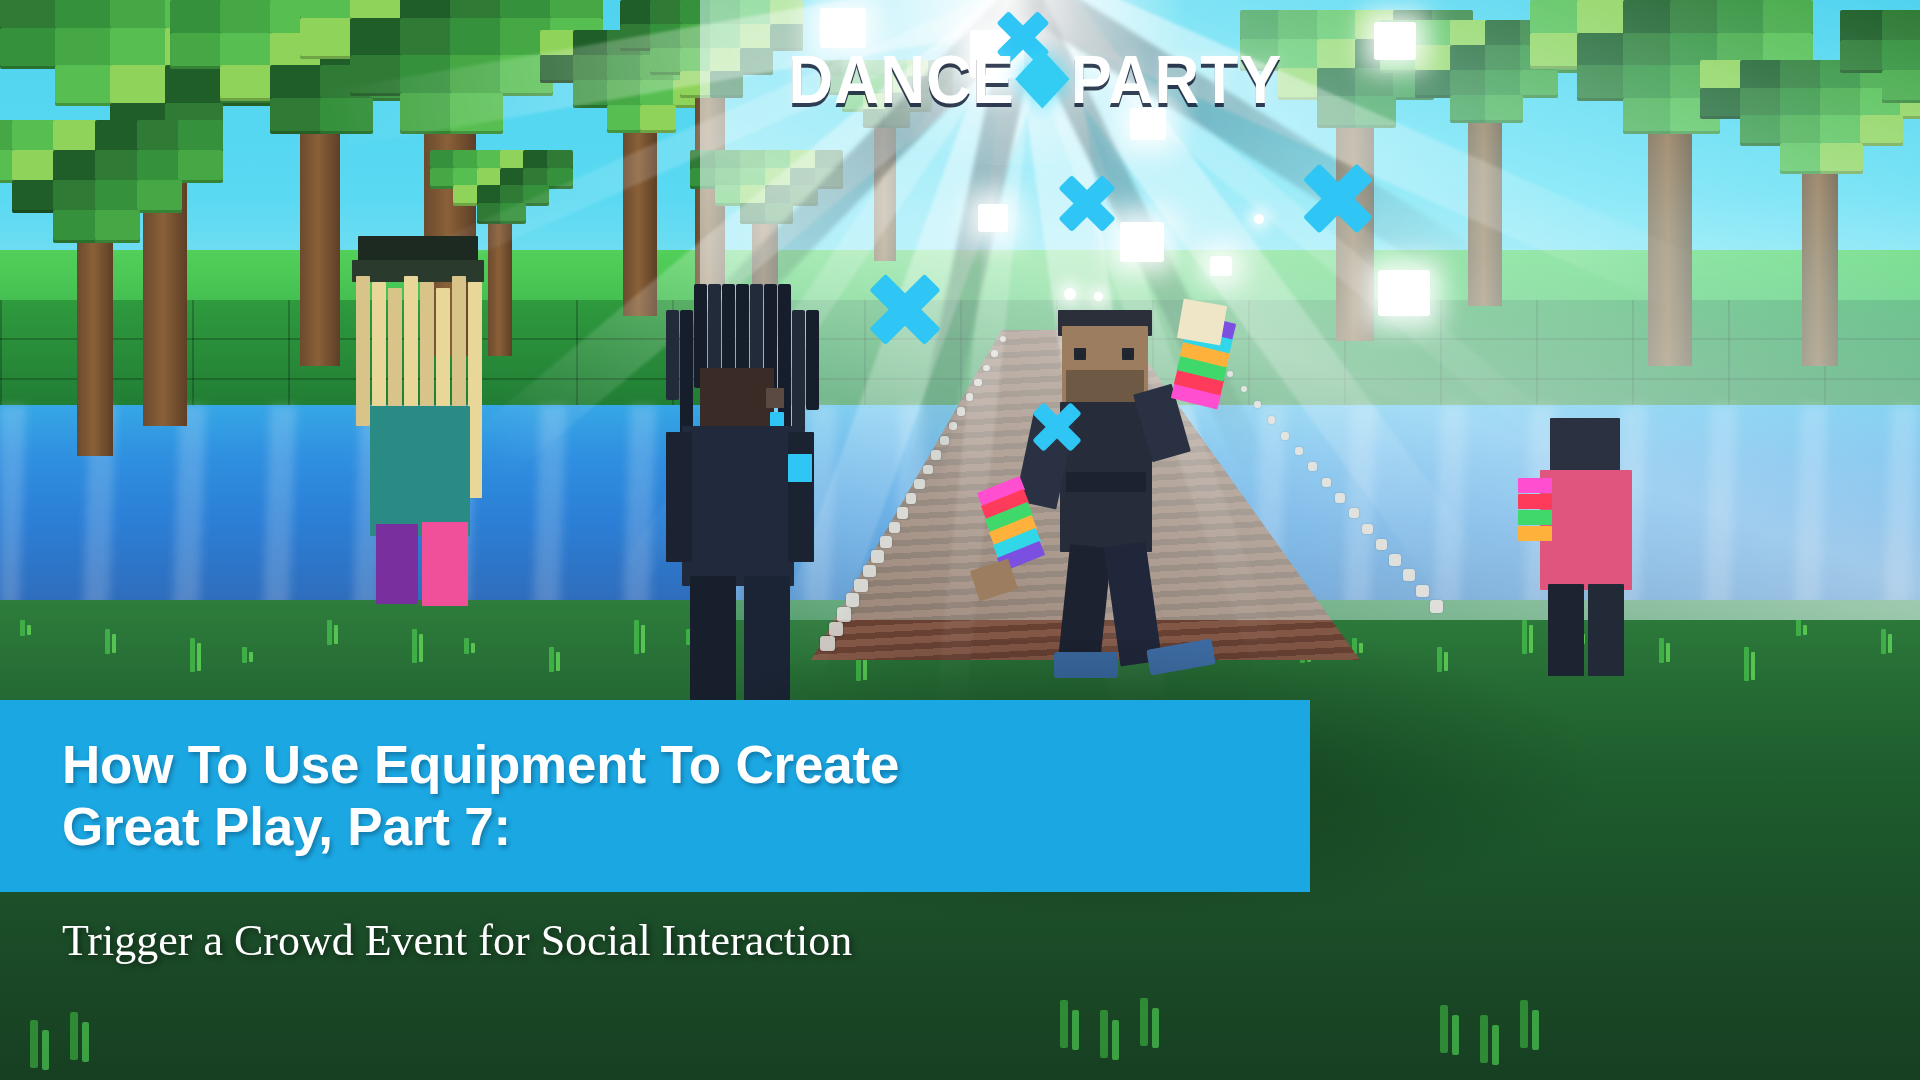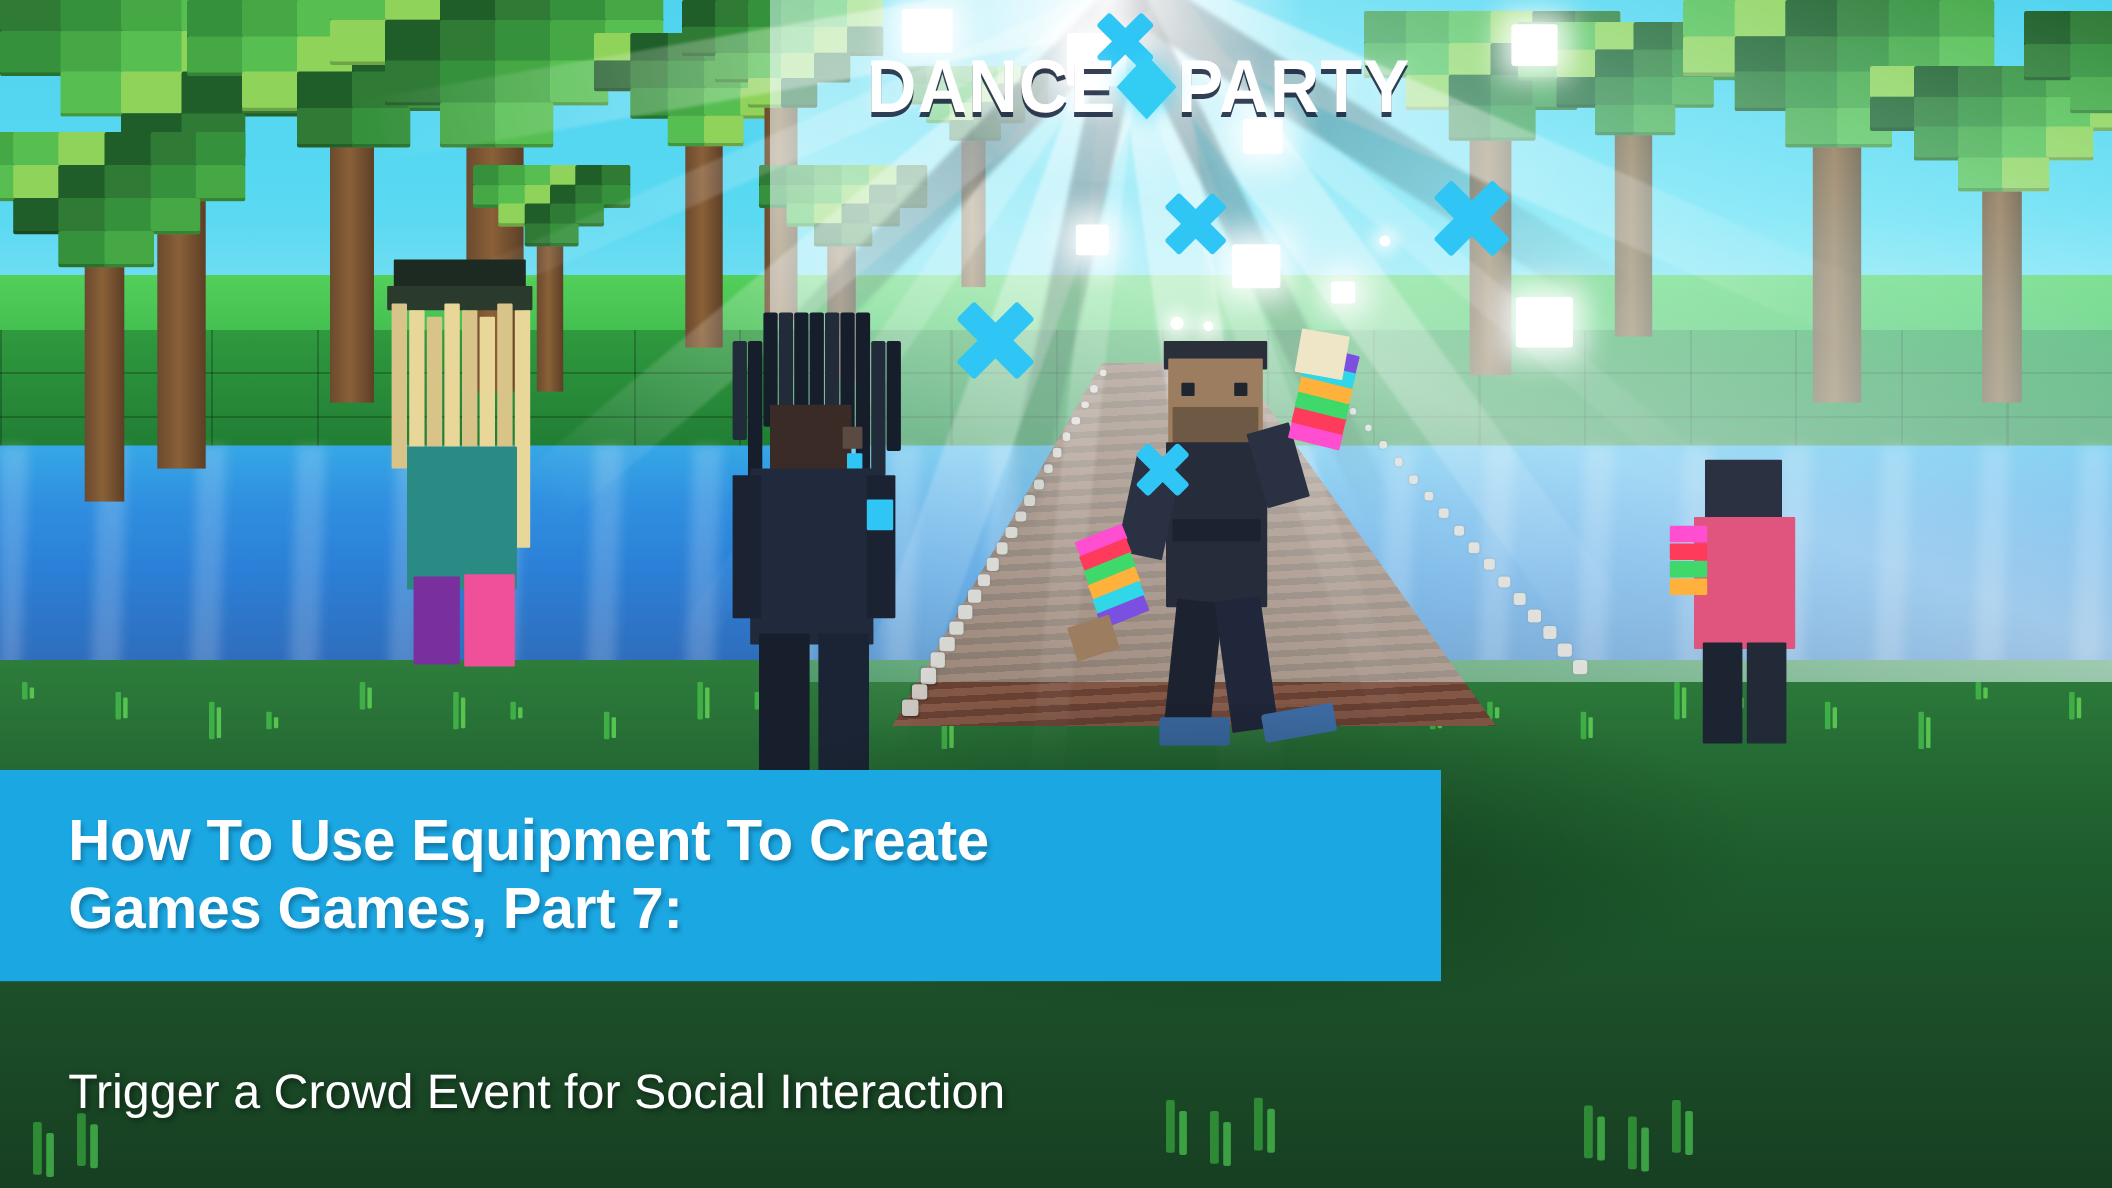--- a/index.html
+++ b/index.html
@@ -123,24 +123,24 @@
     margin-top:12px;
   }
   .banner h1 {
     color:#ffffff; font-size:53px; font-weight:bold; line-height:1.17;
     letter-spacing:-.2px;
     text-shadow:2px 3px 4px rgba(0,40,70,.35);
     font-family:"Liberation Sans", sans-serif;
   }
 
   .subtitle {
-    position:absolute; left:62px; top:964px; width:1200px;
+    position:absolute; left:62px; top:912px; width:1200px;
     color:#ffffff; font-size:44px; font-weight:400; line-height:1.32;
     text-shadow:2px 2px 6px rgba(0,0,0,.55);
-    font-family:Liberation Sans, sans-serif;
+    font-family:Liberation Serif, serif;
   }
 </style>
 </head>
 <body>
 
 <div id="stage">
 
   <div class="sky"></div>
 
   <div class="bank-far"></div>
@@ -685,20 +685,20 @@
   <div class="game-title">
     <span>DANCE</span>
     <span class="title-diamond"></span>
     <span>PARTY</span>
   </div>
 
   <div class="ground-shadow"></div>
 
   <div class="banner">
     <h1>How To Use Equipment To Create</h1>
-    <h1>Games Games, Part 7:</h1>
+    <h1>Great Play, Part 7:</h1>
   </div>
 
   <div class="subtitle">
     <div>Trigger a Crowd Event for Social Interaction</div>
   </div>
 
 </div>
 
 </body></html>

